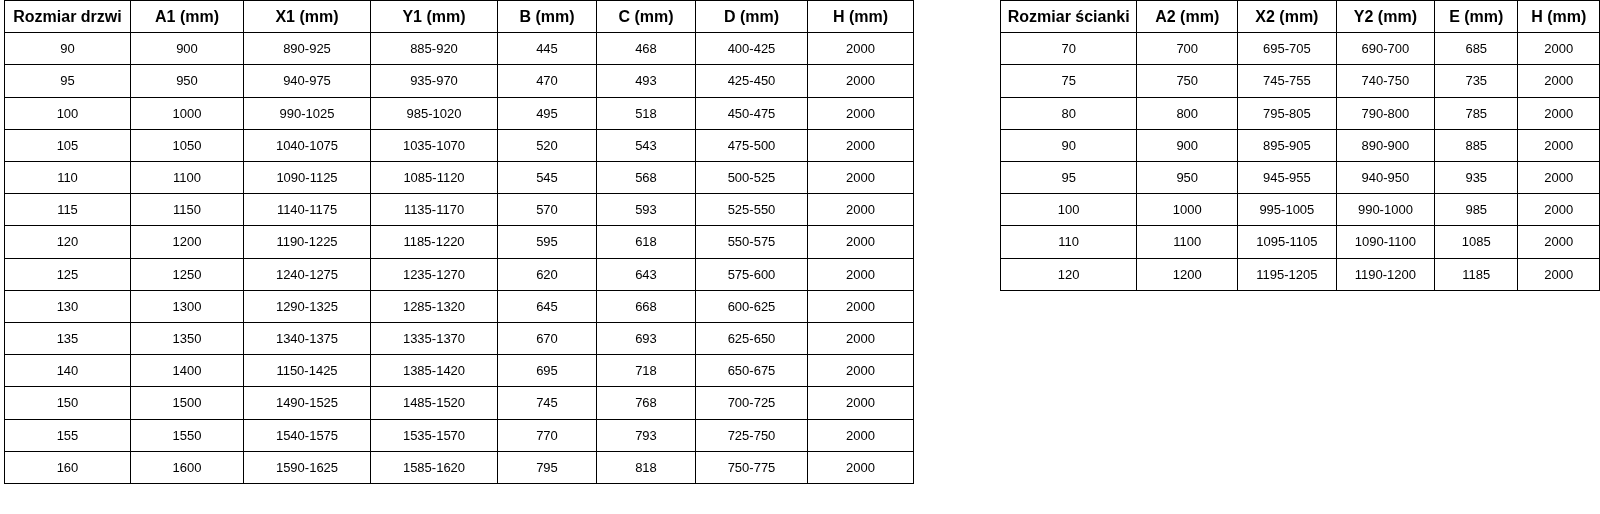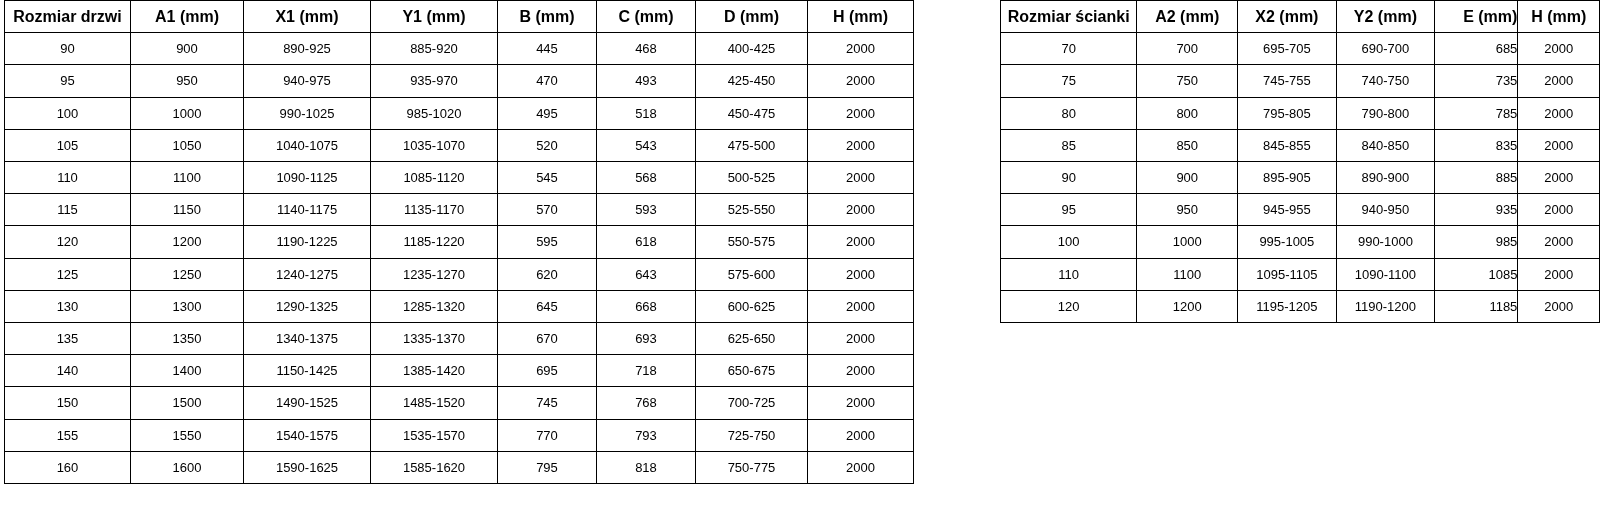--- a/index.html
+++ b/index.html
@@ -53,21 +53,21 @@
   #doors-table .c4 { width: 98px; }
   #doors-table .c5 { width: 98px; }
   #doors-table .c6 { width: 111px; }
   #doors-table .c7 { width: 105px; }
 
   
   #walls-table .c0 { width: 143px; }
   #walls-table .c1 { width: 120px; }
   #walls-table .c2 { width: 117px; }
   #walls-table .c3 { width: 117px; margin-left: 12px; }
-  #walls-table .c4 { width: 98px; text-align: right; }
+  #walls-table .c4 { width: 98px; }
   #walls-table .c5 { width: 95px; }
 </style>
 </head>
 <body>
 
 <div class="page">
 
   <div class="table-wrap" id="doors-table-wrap">
     <table id="doors-table">
       <thead>
@@ -258,28 +258,20 @@
           </tr>
           <tr>
             <td class="c0">80</td>
             <td class="c1">800</td>
             <td class="c2">795-805</td>
             <td class="c3">790-800</td>
             <td class="c4">785</td>
             <td class="c5">2000</td>
           </tr>
           <tr>
-            <td class="c0">85</td>
-            <td class="c1">850</td>
-            <td class="c2">845-855</td>
-            <td class="c3">840-850</td>
-            <td class="c4">835</td>
-            <td class="c5">2000</td>
-          </tr>
-          <tr>
             <td class="c0">90</td>
             <td class="c1">900</td>
             <td class="c2">895-905</td>
             <td class="c3">890-900</td>
             <td class="c4">885</td>
             <td class="c5">2000</td>
           </tr>
           <tr>
             <td class="c0">95</td>
             <td class="c1">950</td>

